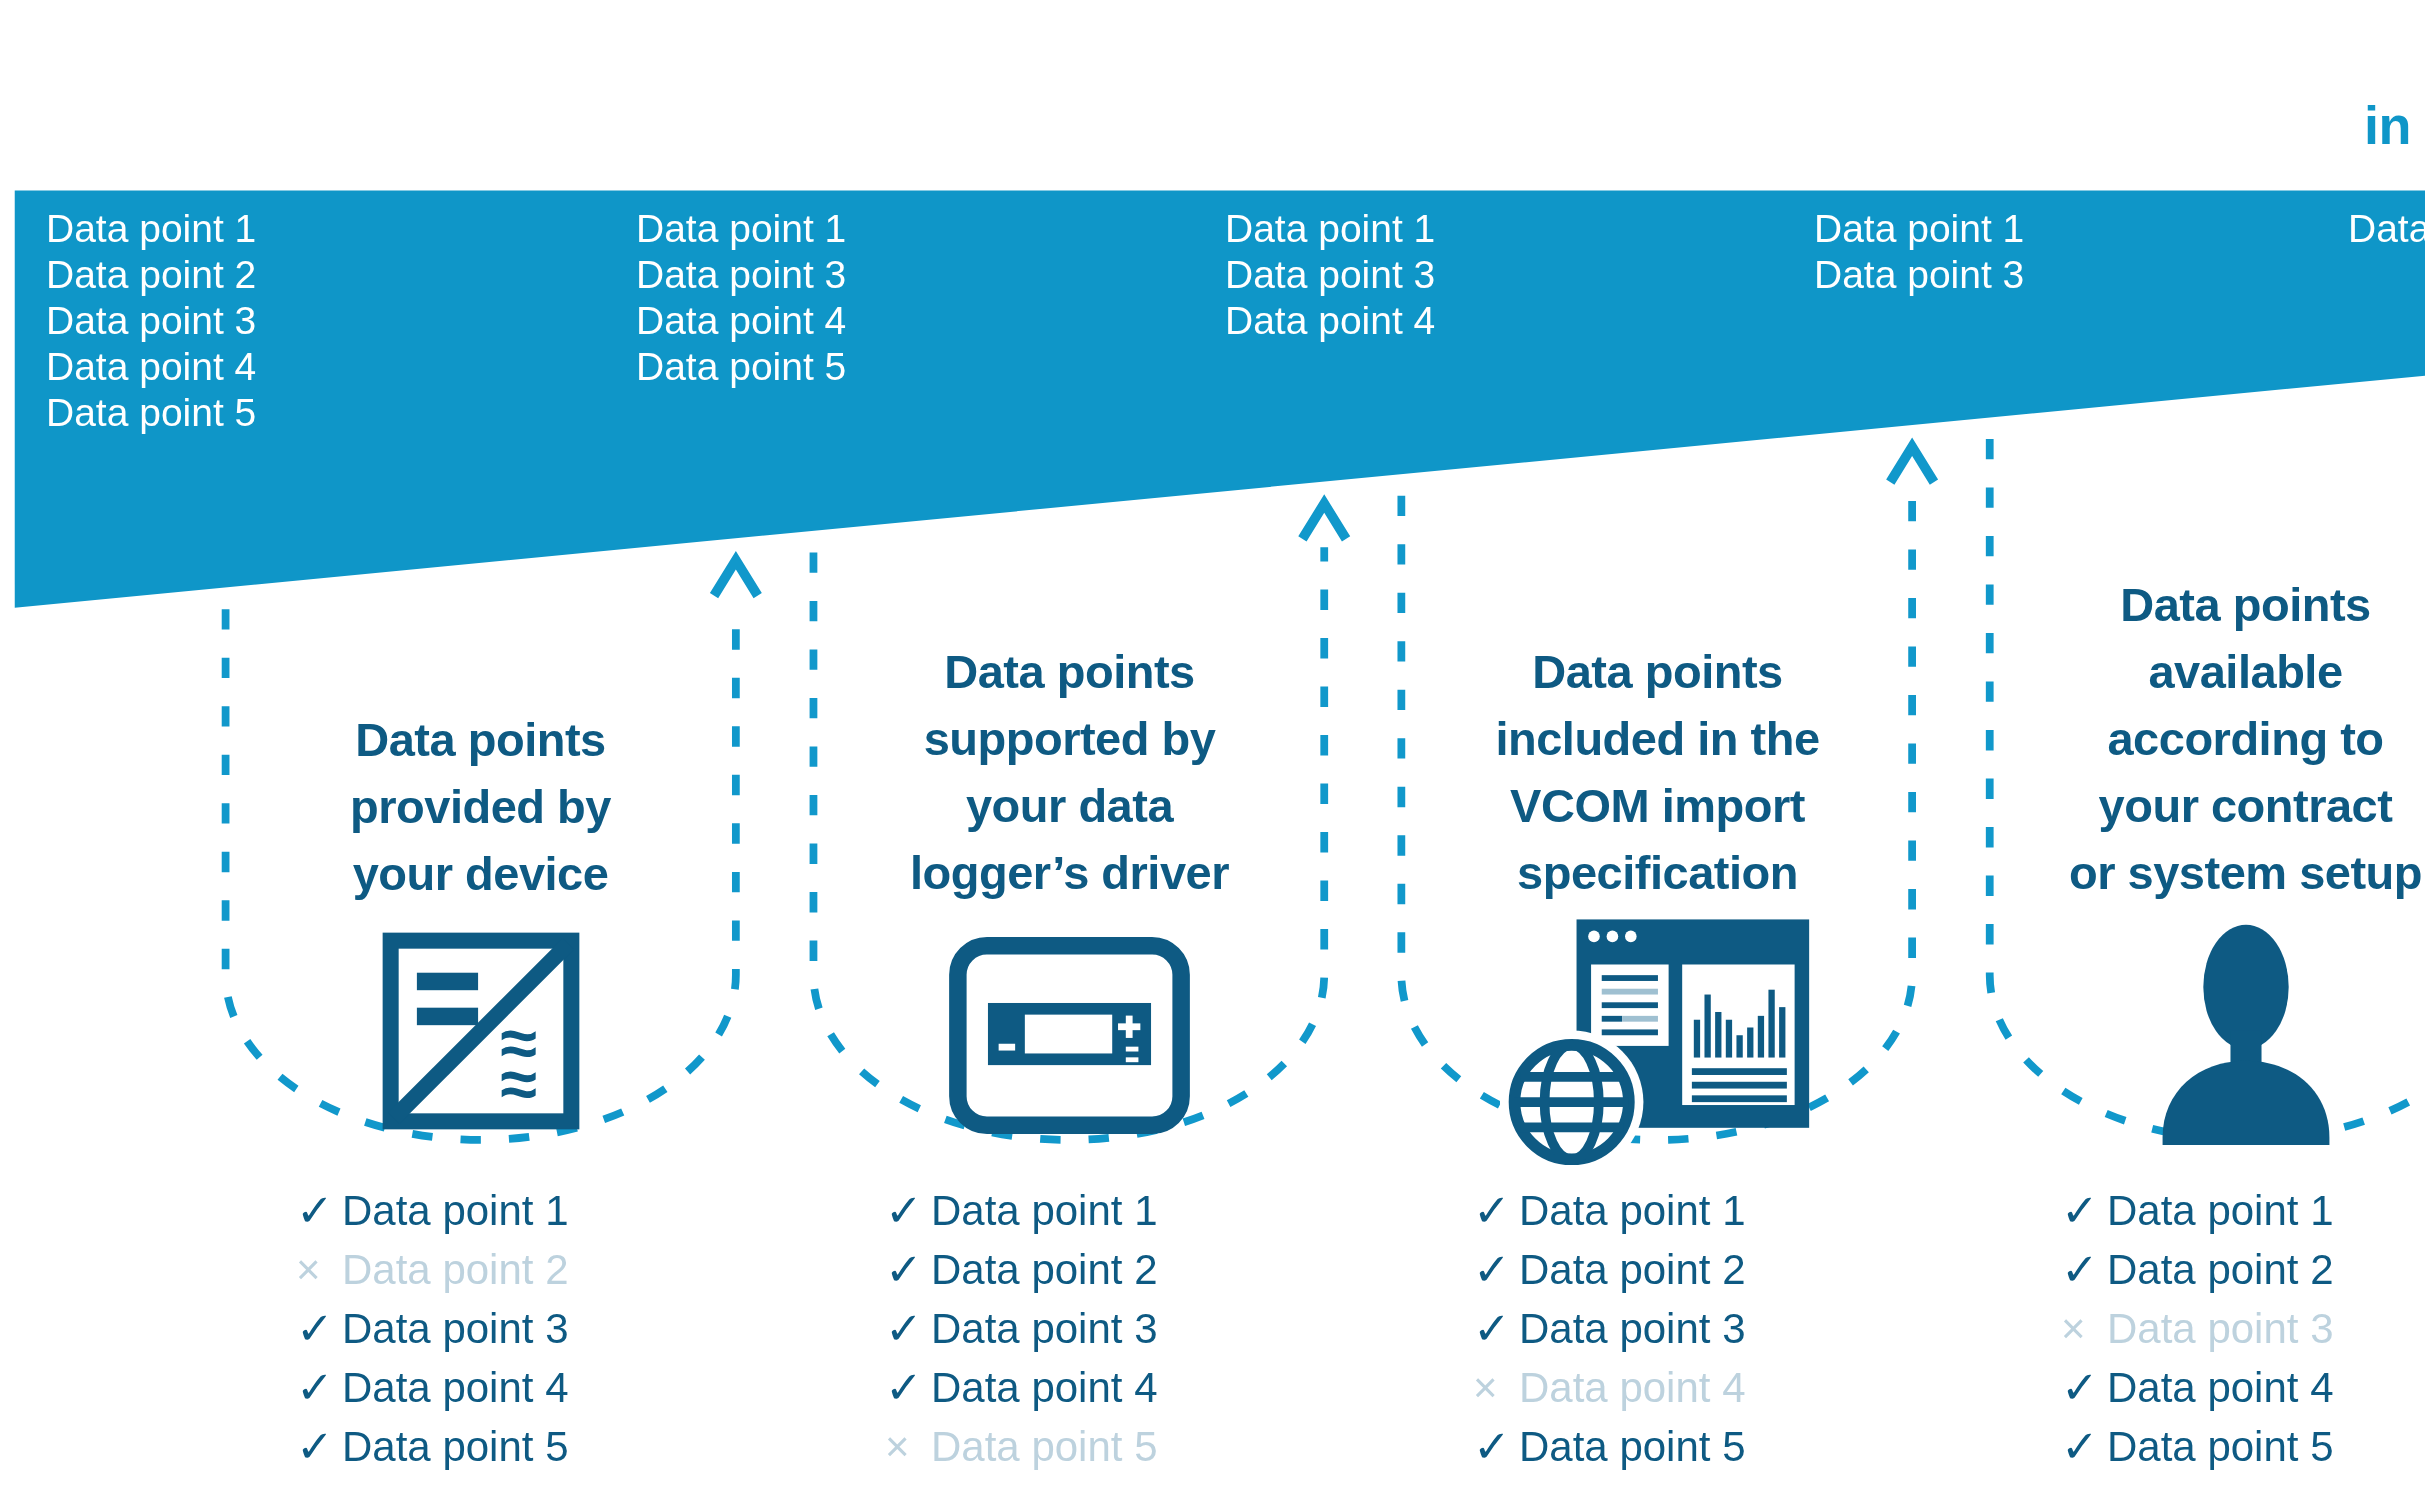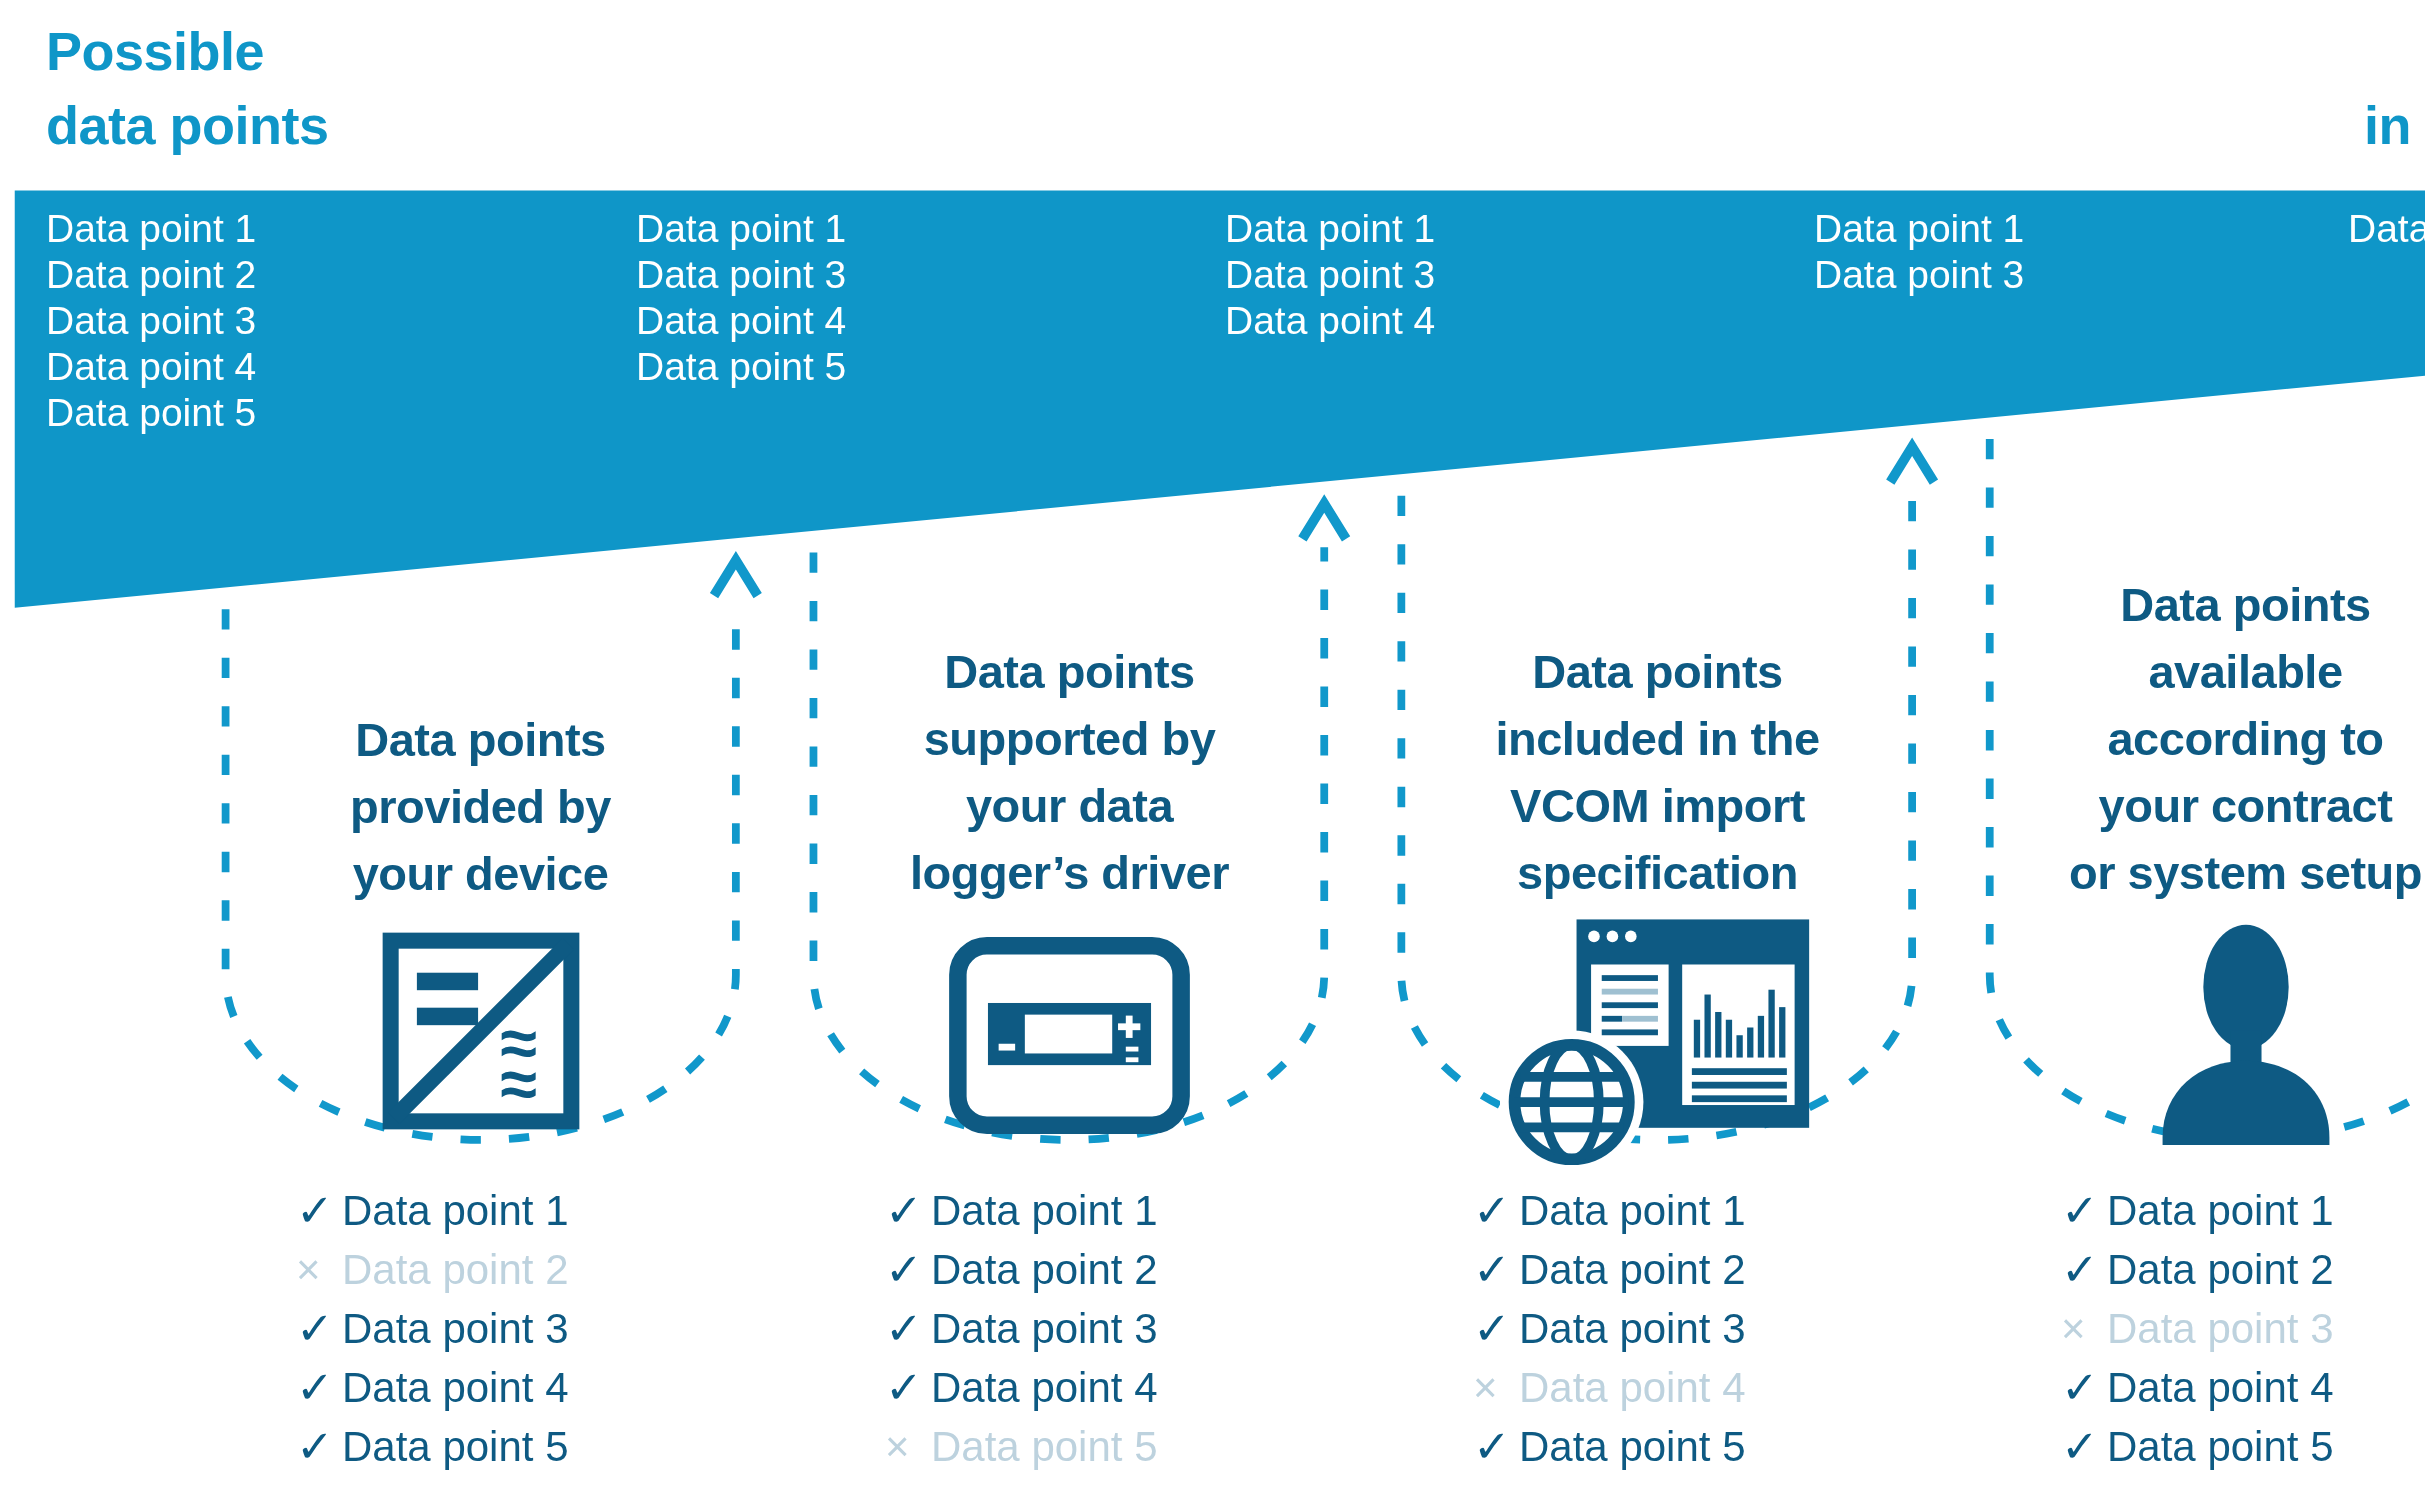--- a/index.html
+++ b/index.html
@@ -37,22 +37,20 @@
 </style>
 </head>
 <body>
 
 <div id="stage">
 
   <svg id="banner-svg" width="2761" height="679" viewBox="0 0 5692 1400">
     <polygon points="30,393 5558,393 5692,560 5546,722 30,1253" fill="#0f96c8"></polygon>
   </svg>
 
-  <div class="heading left">Possible
-data points</div>
   <div class="heading right">Data points
 in your VCOM</div>
 
   <div class="banner-col" style="left:46px">
     <div>Data point 1</div>
     <div>Data point 2</div>
     <div>Data point 3</div>
     <div>Data point 4</div>
     <div>Data point 5</div>
   </div>

